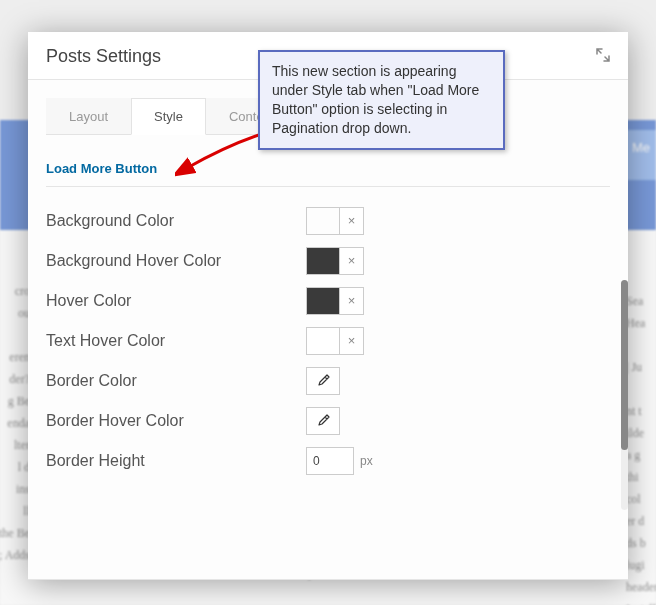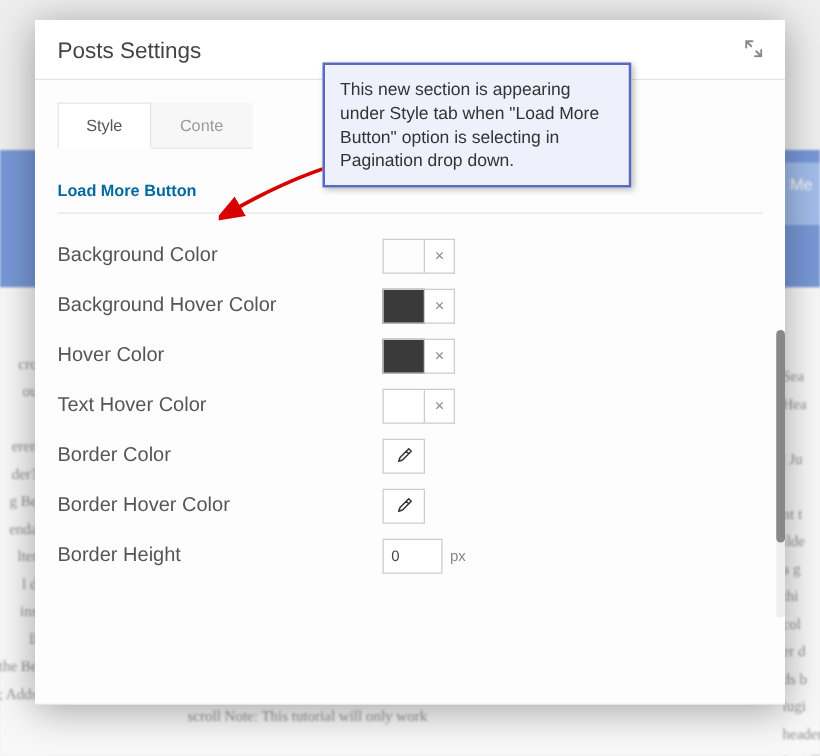--- a/index.html
+++ b/index.html
@@ -49,21 +49,21 @@
     font-size: 12px;
     line-height: 22px;
     white-space: pre;
     overflow: hidden;
   }
   .bg-text-left { left: -10px; top: 280px; width: 40px; text-align:right;}
   .bg-text-right { right: -10px; top: 290px; width: 40px; text-align:left;}
   .bg-text-mid { left: 150px; top: 562px; width: 400px; font-size:12px;}
   .modal {
     position: absolute;
-    top: 16px; left: 28px;
+    top: 32px; left: 28px;
     width: 600px;
     height: 548px;
     background: #fff;
     box-shadow: 0 4px 30px rgba(0,0,0,0.35);
     display: flex;
     flex-direction: column;
   }
   .modal-header {
     padding: 14px 18px 12px 18px;
     display: flex;
@@ -281,20 +281,21 @@
     <div class="modal-title">Posts Settings</div>
     <div class="expand-icon">
       <svg width="14" height="14" viewBox="0 0 14 14">
           <path d="M1 6 L1 1 L6 1 M1 1 L5 5 M13 8 L13 13 L8 13 M13 13 L9 9" stroke="#888" stroke-width="1.5" fill="none" stroke-linecap="round"></path>
         </svg>
     </div>
   </div>
 
   <div class="modal-body">
     <div class="tabs">
+      <div class="tab">Layout</div>
       <div class="tab active">Style</div>
       <div class="tab">Conte</div>
     </div>
 
     <div class="section-heading">Load More Button</div>
 
     <div class="field-row">
       <div class="field-label">Background Color</div>
       <div class="color-swatch-wrap">
         <span class="color-swatch" style="#e8e8e8"></span>

